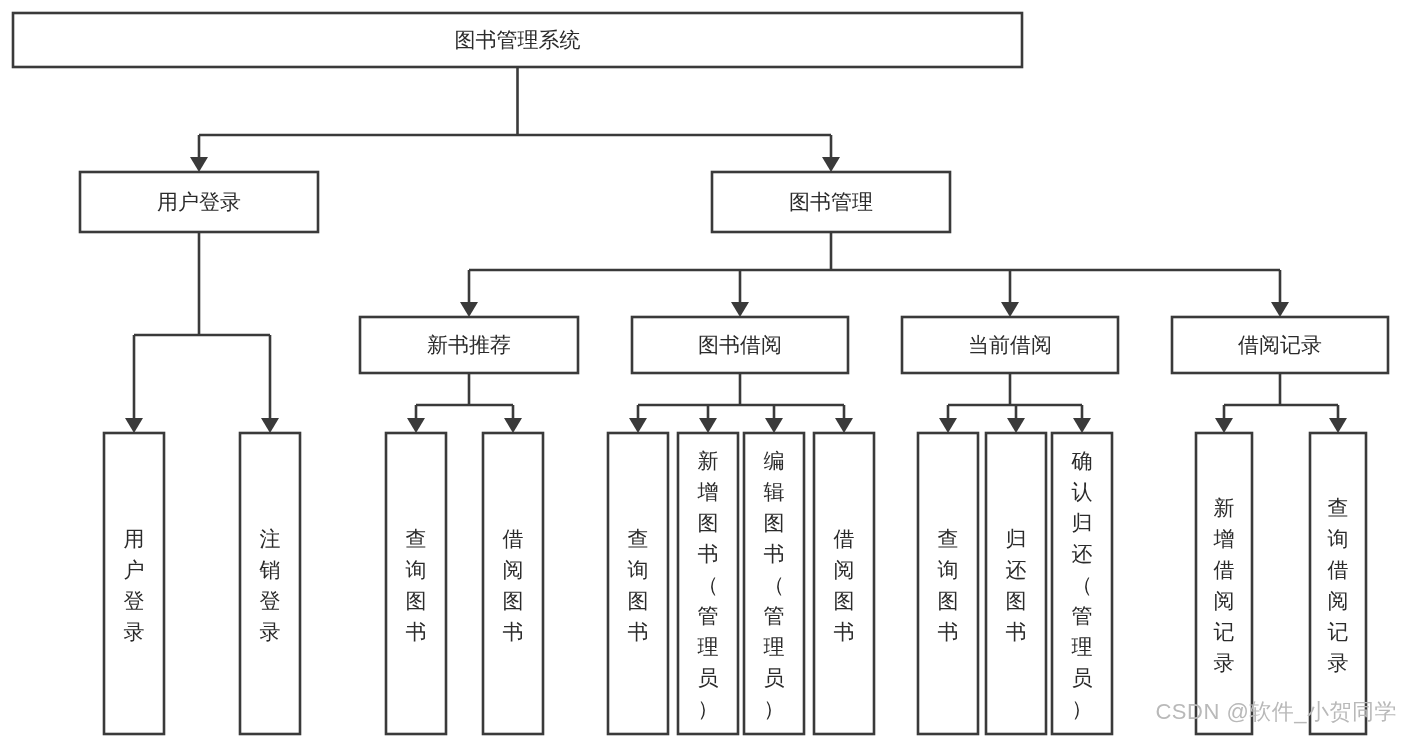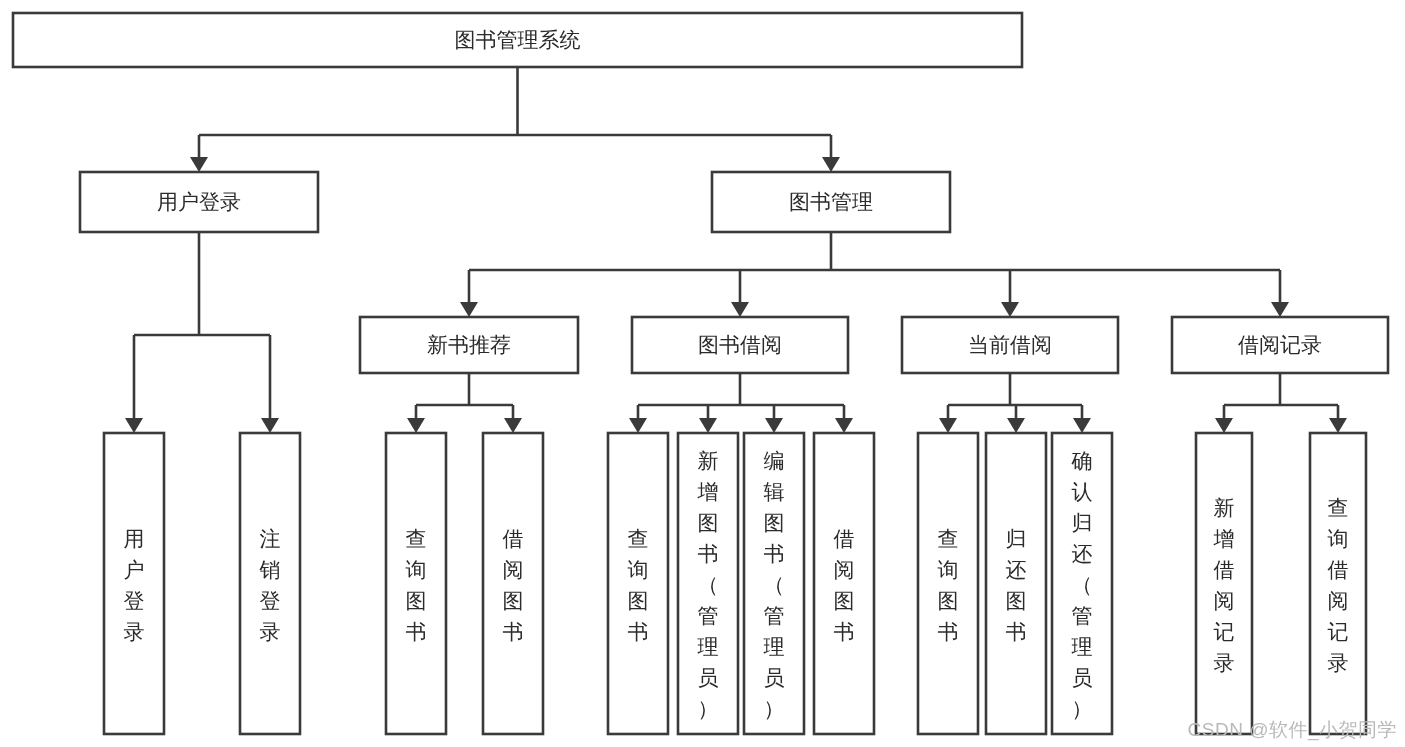--- a/index.html
+++ b/index.html
@@ -49,23 +49,23 @@
     fill: none;
     stroke-linecap: butt;
   }
   .arrow-head {
     fill: #3a3a3a;
     stroke: none;
   }
   .watermark-text {
     position: absolute;
     right: 8px;
-    bottom: 4px;
-    font-family: "Liberation Sans", "DejaVu Sans", sans-serif;
-    font-size: 19px;
+    bottom: 20px;
+    font-family: "Liberation Sans", "DejaVu Sans", sans-serif;
+    font-size: 22px;
     color: #b9b9b9;
     letter-spacing: 0.5px;
     white-space: nowrap;
     user-select: none;
   }
 </style>
 </head>
 <body>
 
 <div id="diagram-root">

